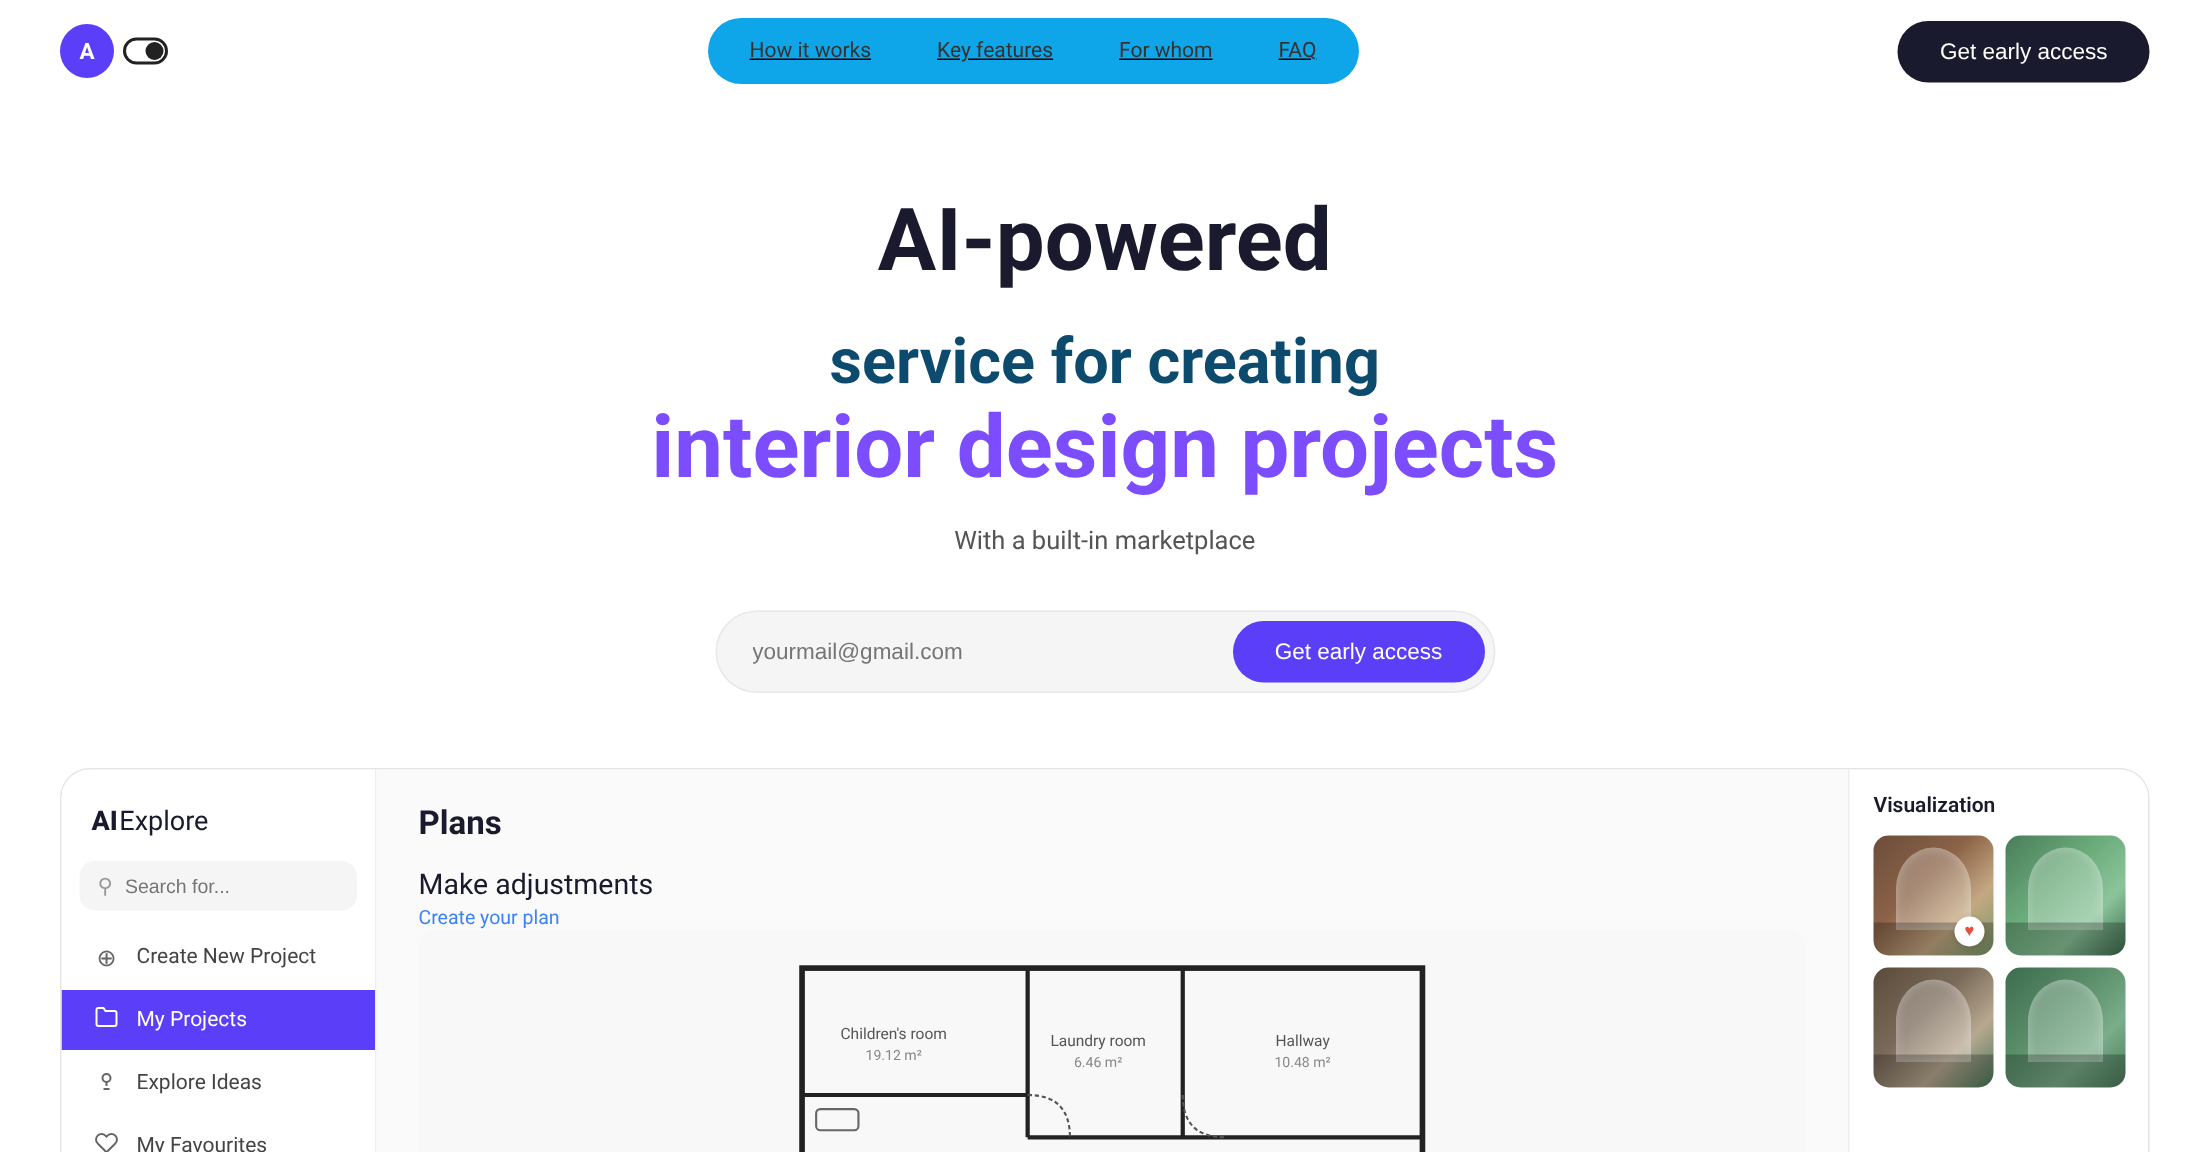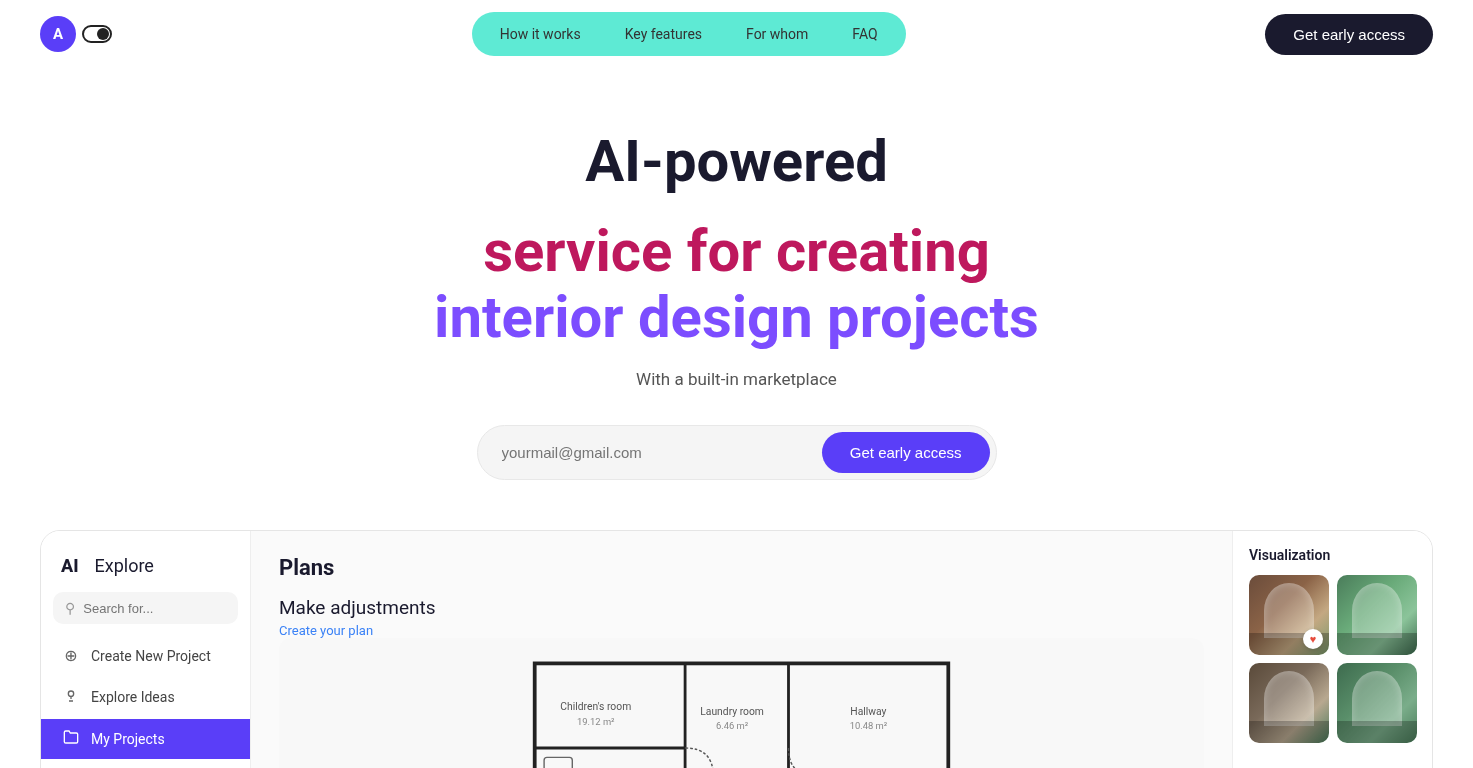--- a/index.html
+++ b/index.html
@@ -45,24 +45,25 @@
       content: '';
       position: absolute;
       width: 12px; height: 12px;
       border-radius: 50%;
       background: #222;
       top: 1px; right: 1px;
     }
     .nav-links {
       display: flex;
       align-items: flex-end;
-      background: #5eead4;
+      background: #0ea5e9;
       border-radius: 40px;
       padding: 6px 8px;
       gap: 4px;
+      text-decoration: underline;
     }
     .nav-link {
       padding: 8px 20px;
       border-radius: 30px;
       font-size: 14px;
       color: #333;
       cursor: pointer;
       white-space: nowrap;
       transition: background 0.2s;
     }
@@ -83,23 +84,23 @@
       padding: 60px 20px 50px;
     }
     .hero-title {
       font-size: 58px;
       font-weight: 700;
       line-height: 1.15;
       color: #1a1a2e;
       margin-bottom: 4px;
     }
     .hero-title-line2 {
-      font-size: 58px;
+      font-size: 42px;
       font-weight: 700;
-      color: #be185d;
+      color: #0c4a6e;
       line-height: 1.15;
       margin-top: 23px;
     }
     .hero-title-accent {
       font-size: 58px;
       font-weight: 700;
       color: #7c4dff;
       line-height: 1.15;
     }
     .hero-subtitle {
@@ -159,21 +160,21 @@
       background: #fff;
       border-right: 1px solid #eee;
       padding: 20px 0;
       display: flex;
       flex-direction: column;
     }
     .sidebar-brand {
       padding: 4px 20px 16px;
       display: flex;
       align-items: flex-start;
-      gap: 16px;
+      gap: 1px;
     }
     .brand-ai {
       font-size: 18px;
       font-weight: 800;
       color: #1a1a2e;
     }
     .brand-design {
       font-size: 18px;
       font-weight: 400;
       color: #1a1a2e;
@@ -367,42 +368,42 @@
     <div class="sidebar-search">
       <span class="search-icon-sm">⚲</span>
       <input type="text" placeholder="Search for..." style="">
     </div>
 
     <nav class="sidebar-nav">
 
       <div class="sidebar-item">
         <span class="sidebar-icon">⊕</span>
         <span>Create New Project</span>
+      </div>
+
+      <div class="sidebar-item active">
+        <span class="sidebar-icon">
+          <svg width="16" height="16" viewBox="0 0 24 24" fill="none" stroke="currentColor" stroke-width="2">
+            <path d="M22 19a2 2 0 0 1-2 2H4a2 2 0 0 1-2-2V5a2 2 0 0 1 2-2h5l2 3h9a2 2 0 0 1 2 2z"></path>
+          </svg>
+        </span>
+        <span>My Projects</span>
       </div>
 
       <div class="sidebar-item">
         <span class="sidebar-icon">
           <svg width="16" height="16" viewBox="0 0 24 24" fill="none" stroke="currentColor" stroke-width="2">
             <circle cx="12" cy="10" r="4"></circle>
               <line x1="12" y1="14" x2="12" y2="18"></line>
             <line x1="9" y1="21" x2="15" y2="21"></line>
           </svg>
         </span>
         <span>Explore Ideas</span>
       </div>
 
-      <div class="sidebar-item active">
-        <span class="sidebar-icon">
-          <svg width="16" height="16" viewBox="0 0 24 24" fill="none" stroke="currentColor" stroke-width="2">
-            <path d="M22 19a2 2 0 0 1-2 2H4a2 2 0 0 1-2-2V5a2 2 0 0 1 2-2h5l2 3h9a2 2 0 0 1 2 2z"></path>
-          </svg>
-        </span>
-        <span>My Projects</span>
-      </div>
-
       <div class="sidebar-item">
         <span class="sidebar-icon">
           <svg width="16" height="16" viewBox="0 0 24 24" fill="none" stroke="currentColor" stroke-width="2">
             <path d="M20.84 4.61a5.5 5.5 0 0 0-7.78 0L12 5.67l-1.06-1.06a5.5 5.5 0 0 0-7.78 7.78l1.06 1.06L12 21.23l7.78-7.78 1.06-1.06a5.5 5.5 0 0 0 0-7.78z"></path>
           </svg>
         </span>
         <span>My Favourites</span>
       </div>
 
     </nav>

